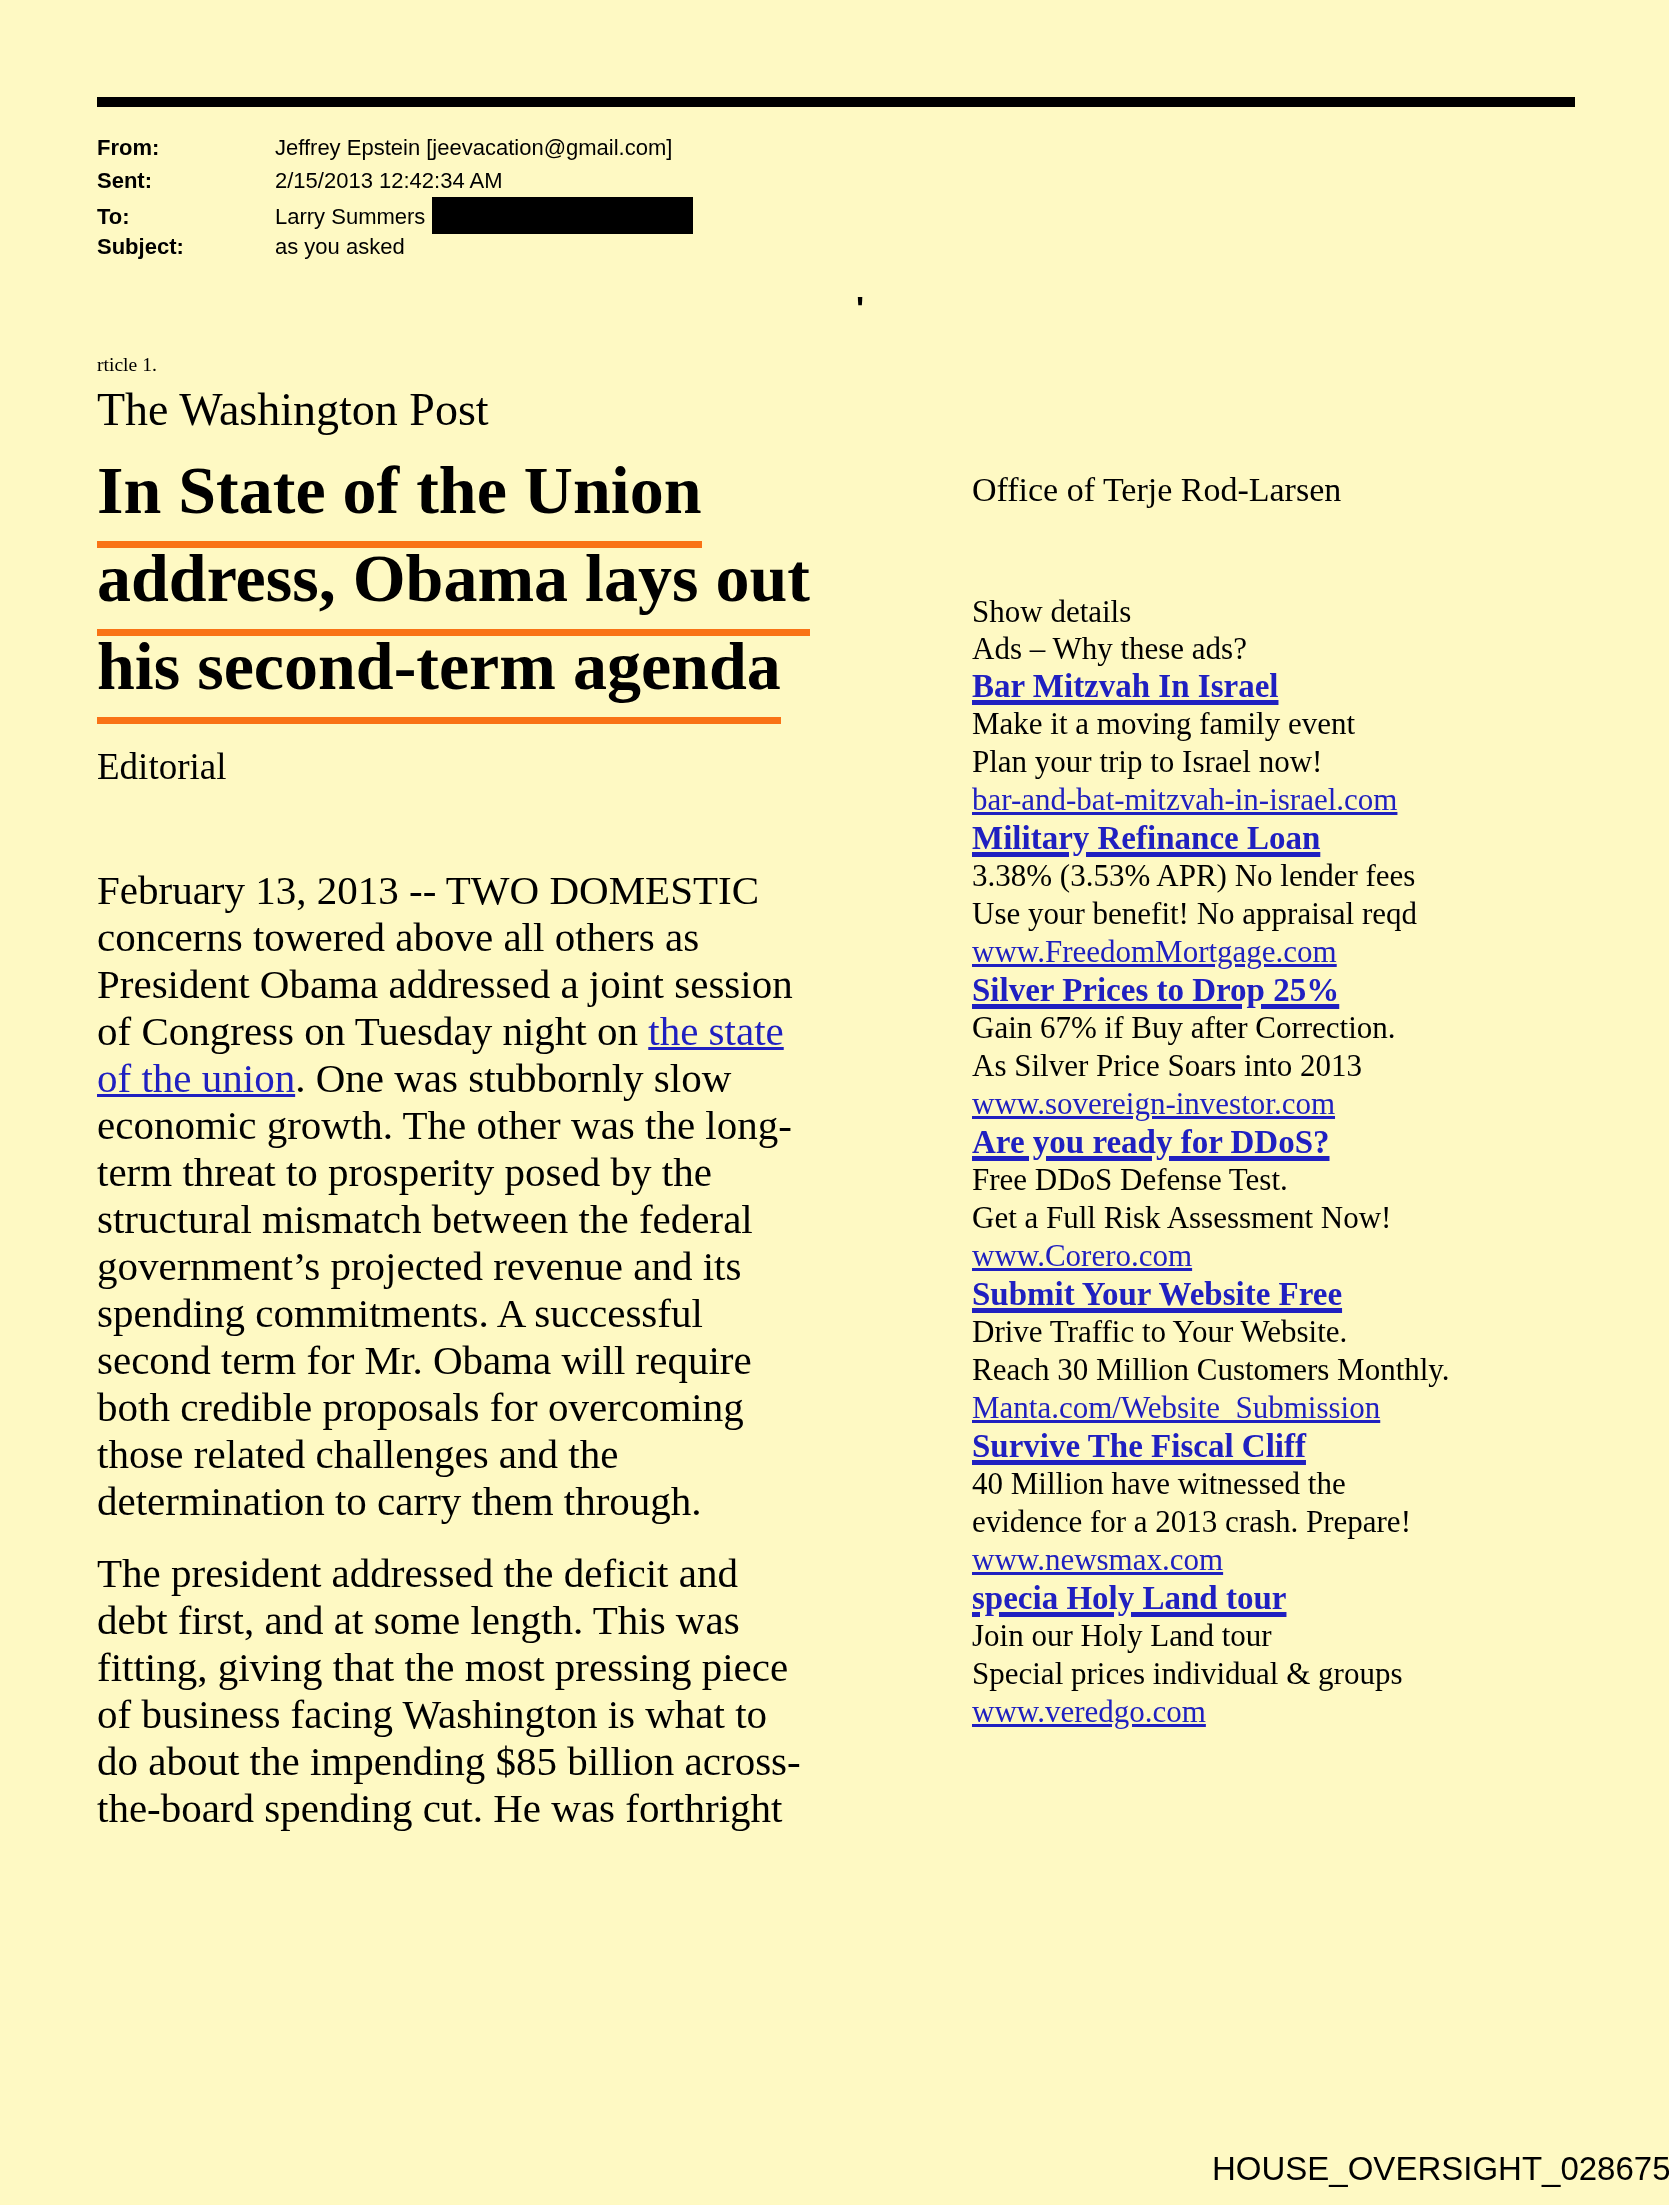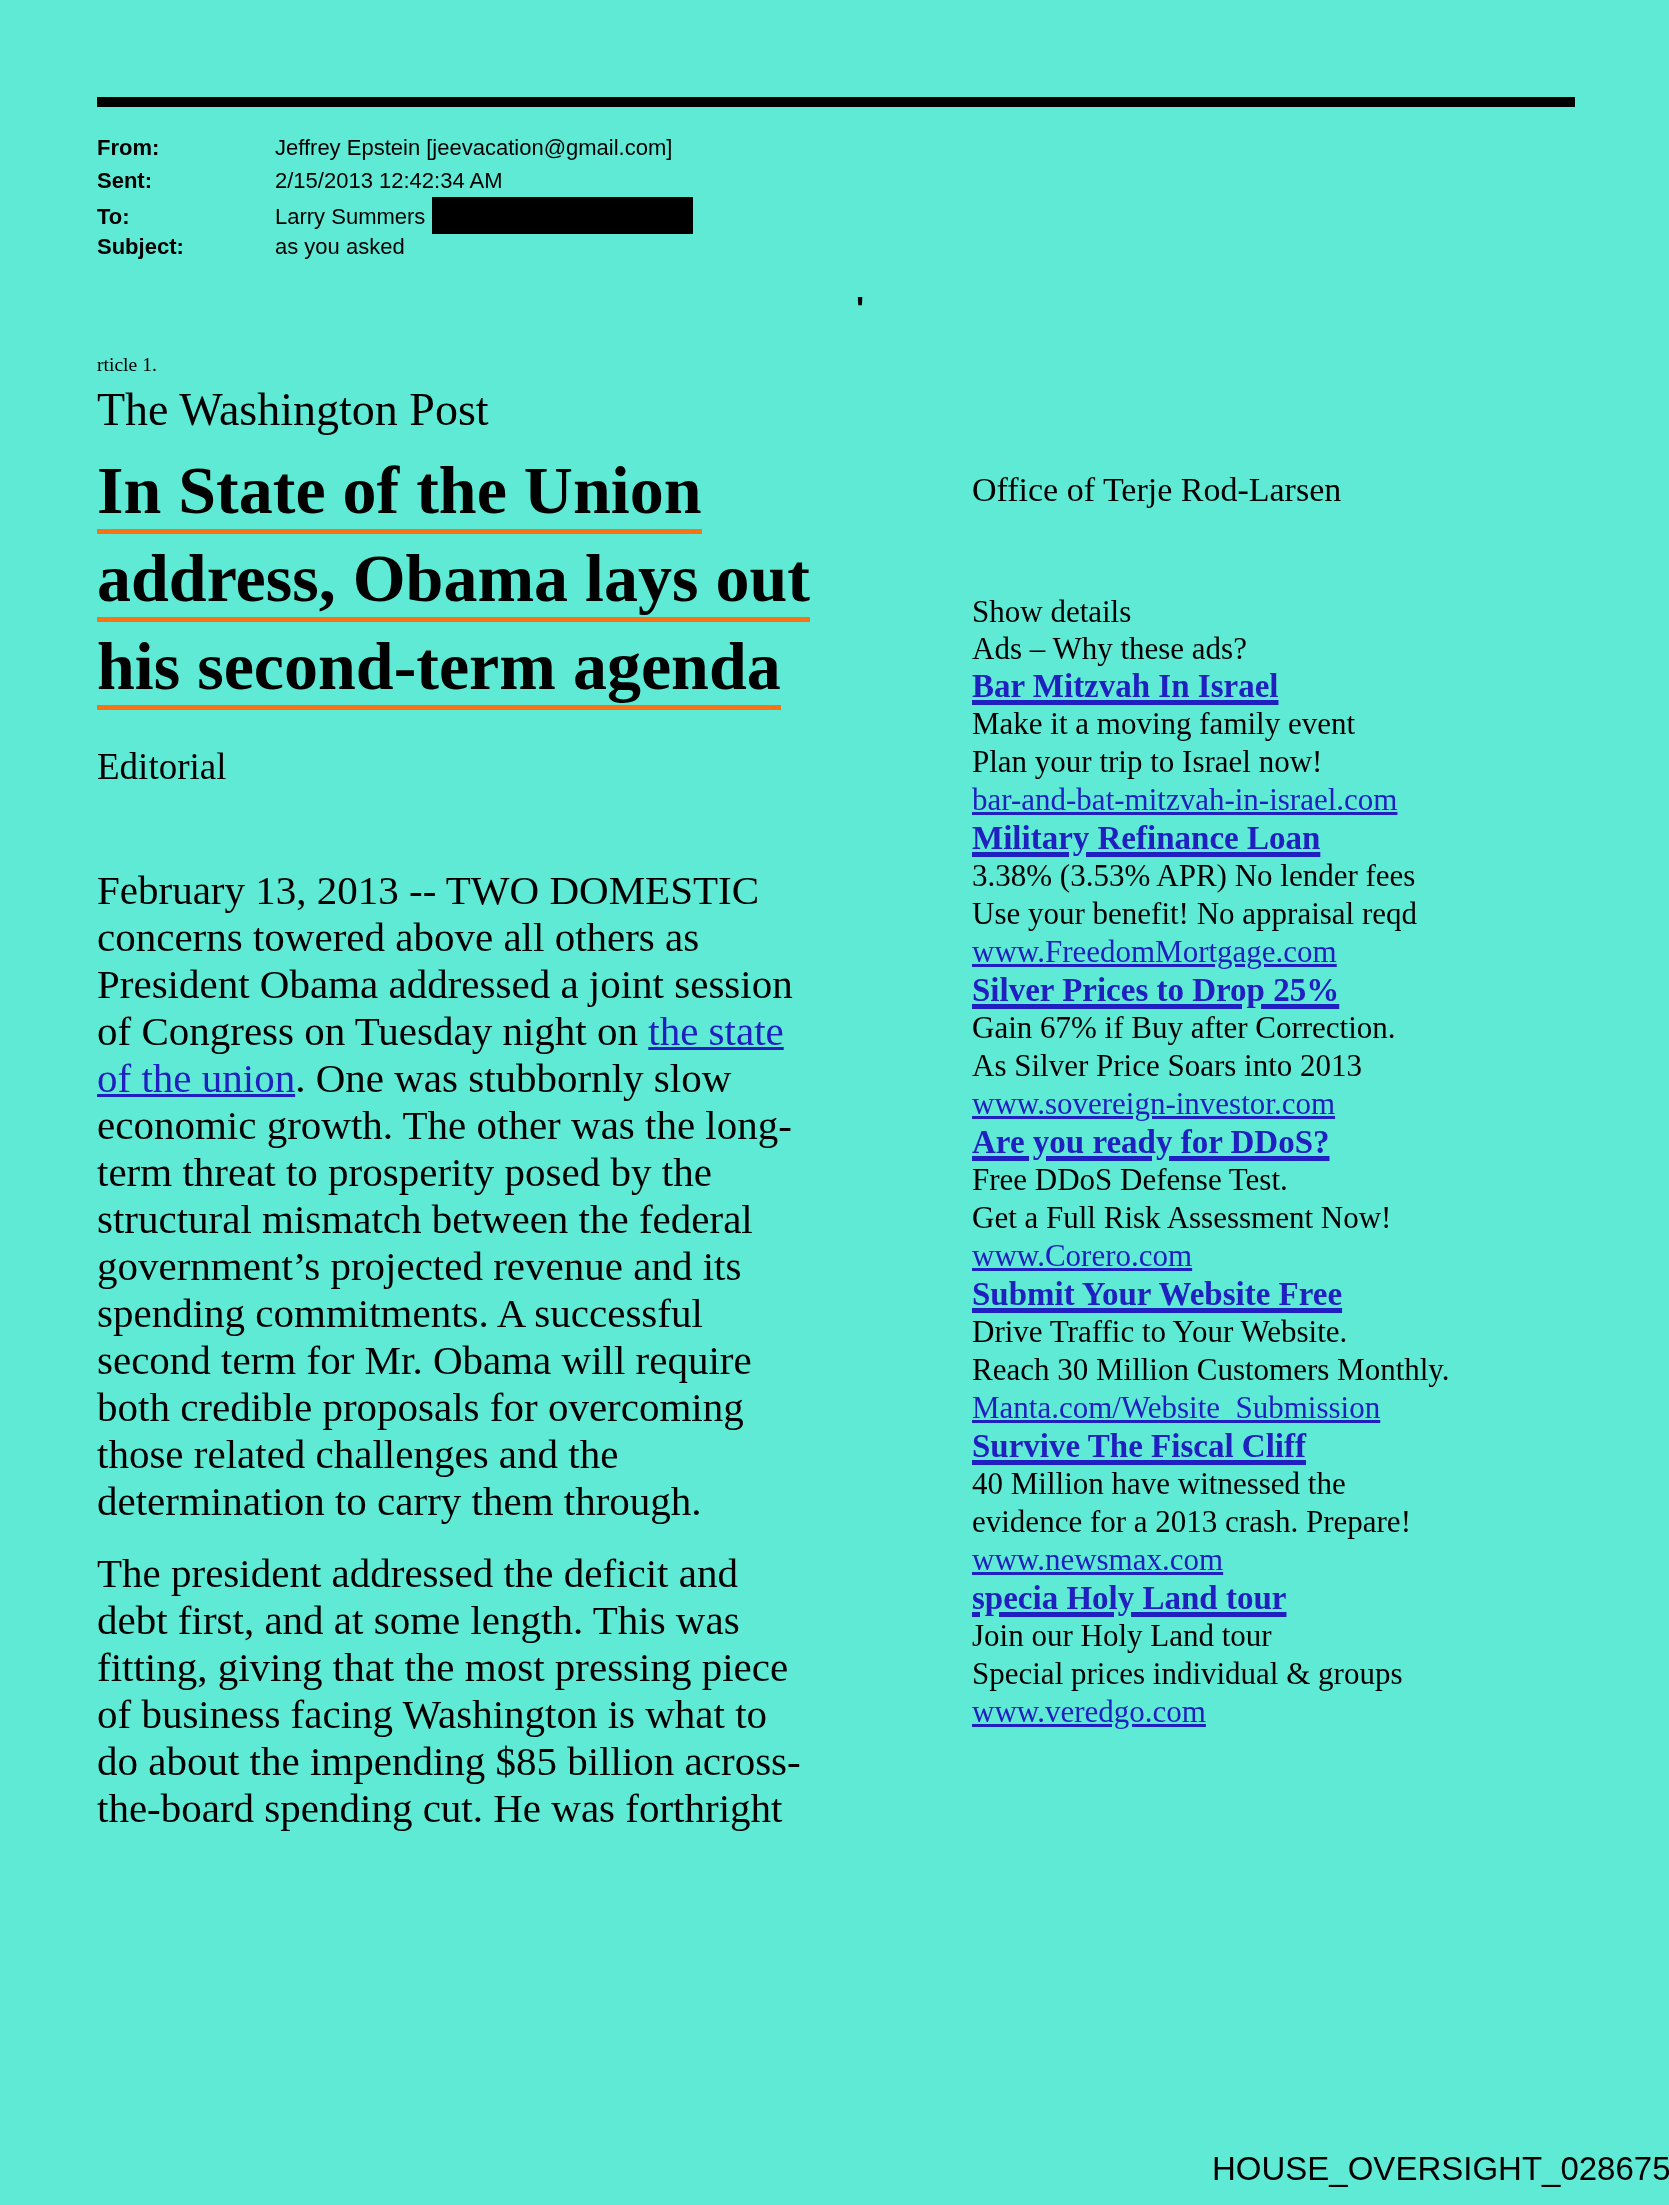--- a/index.html
+++ b/index.html
@@ -1,19 +1,19 @@
 <!DOCTYPE html>
 <html style="--link: #2020c0;font-size:10.5px"><head>
 <meta charset="utf-8">
 <style>
   html,body { margin:0; padding:0; background:#888; }
   .page {
     position:relative;
     width:1669px; height:2205px;
-    background:#5eead4;
+    background:#fef9c3;
     font-family:"Liberation Serif", serif;
     color:#000;
     overflow:hidden;
   }
   :root { --link:#2020c0; }
 
   
   .top-rule {
     position:absolute; left:97px; top:97px;
     width:1478px; height:9.8px; background:#000;
@@ -42,21 +42,21 @@
 
   
   .article { position:absolute; left:97px; top:353px; width:884px; }
   .article-prefix { font-size:19.6px; line-height:23.6px; }
   .article-source { font-size:46px; line-height:54px; margin-top:6.5px; white-space:nowrap; }
   .headline { margin-top:17px; }
   .h-line { height:88px; white-space:nowrap; }
   .h-text {
     display:inline-block;
     font-size:68px; font-weight:bold; line-height:73px;
-    padding-bottom:2px; border-bottom:5px solid #f97316;
+    padding-bottom:14px; border-bottom:7px solid #f97316;
   }
   .byline { font-size:37px; line-height:48px; margin-top:25px; }
   .para { font-size:41px; line-height:47px; }
   .p1 { margin-top:76px; }
   .p2 { margin-top:25px; }
   .bline { white-space:nowrap; }
   a.link, a.ad-url, a.ad-title { color:var(--link); cursor:pointer; }
   a.link { text-decoration:underline; text-decoration-thickness:2.6px; }
 
   

